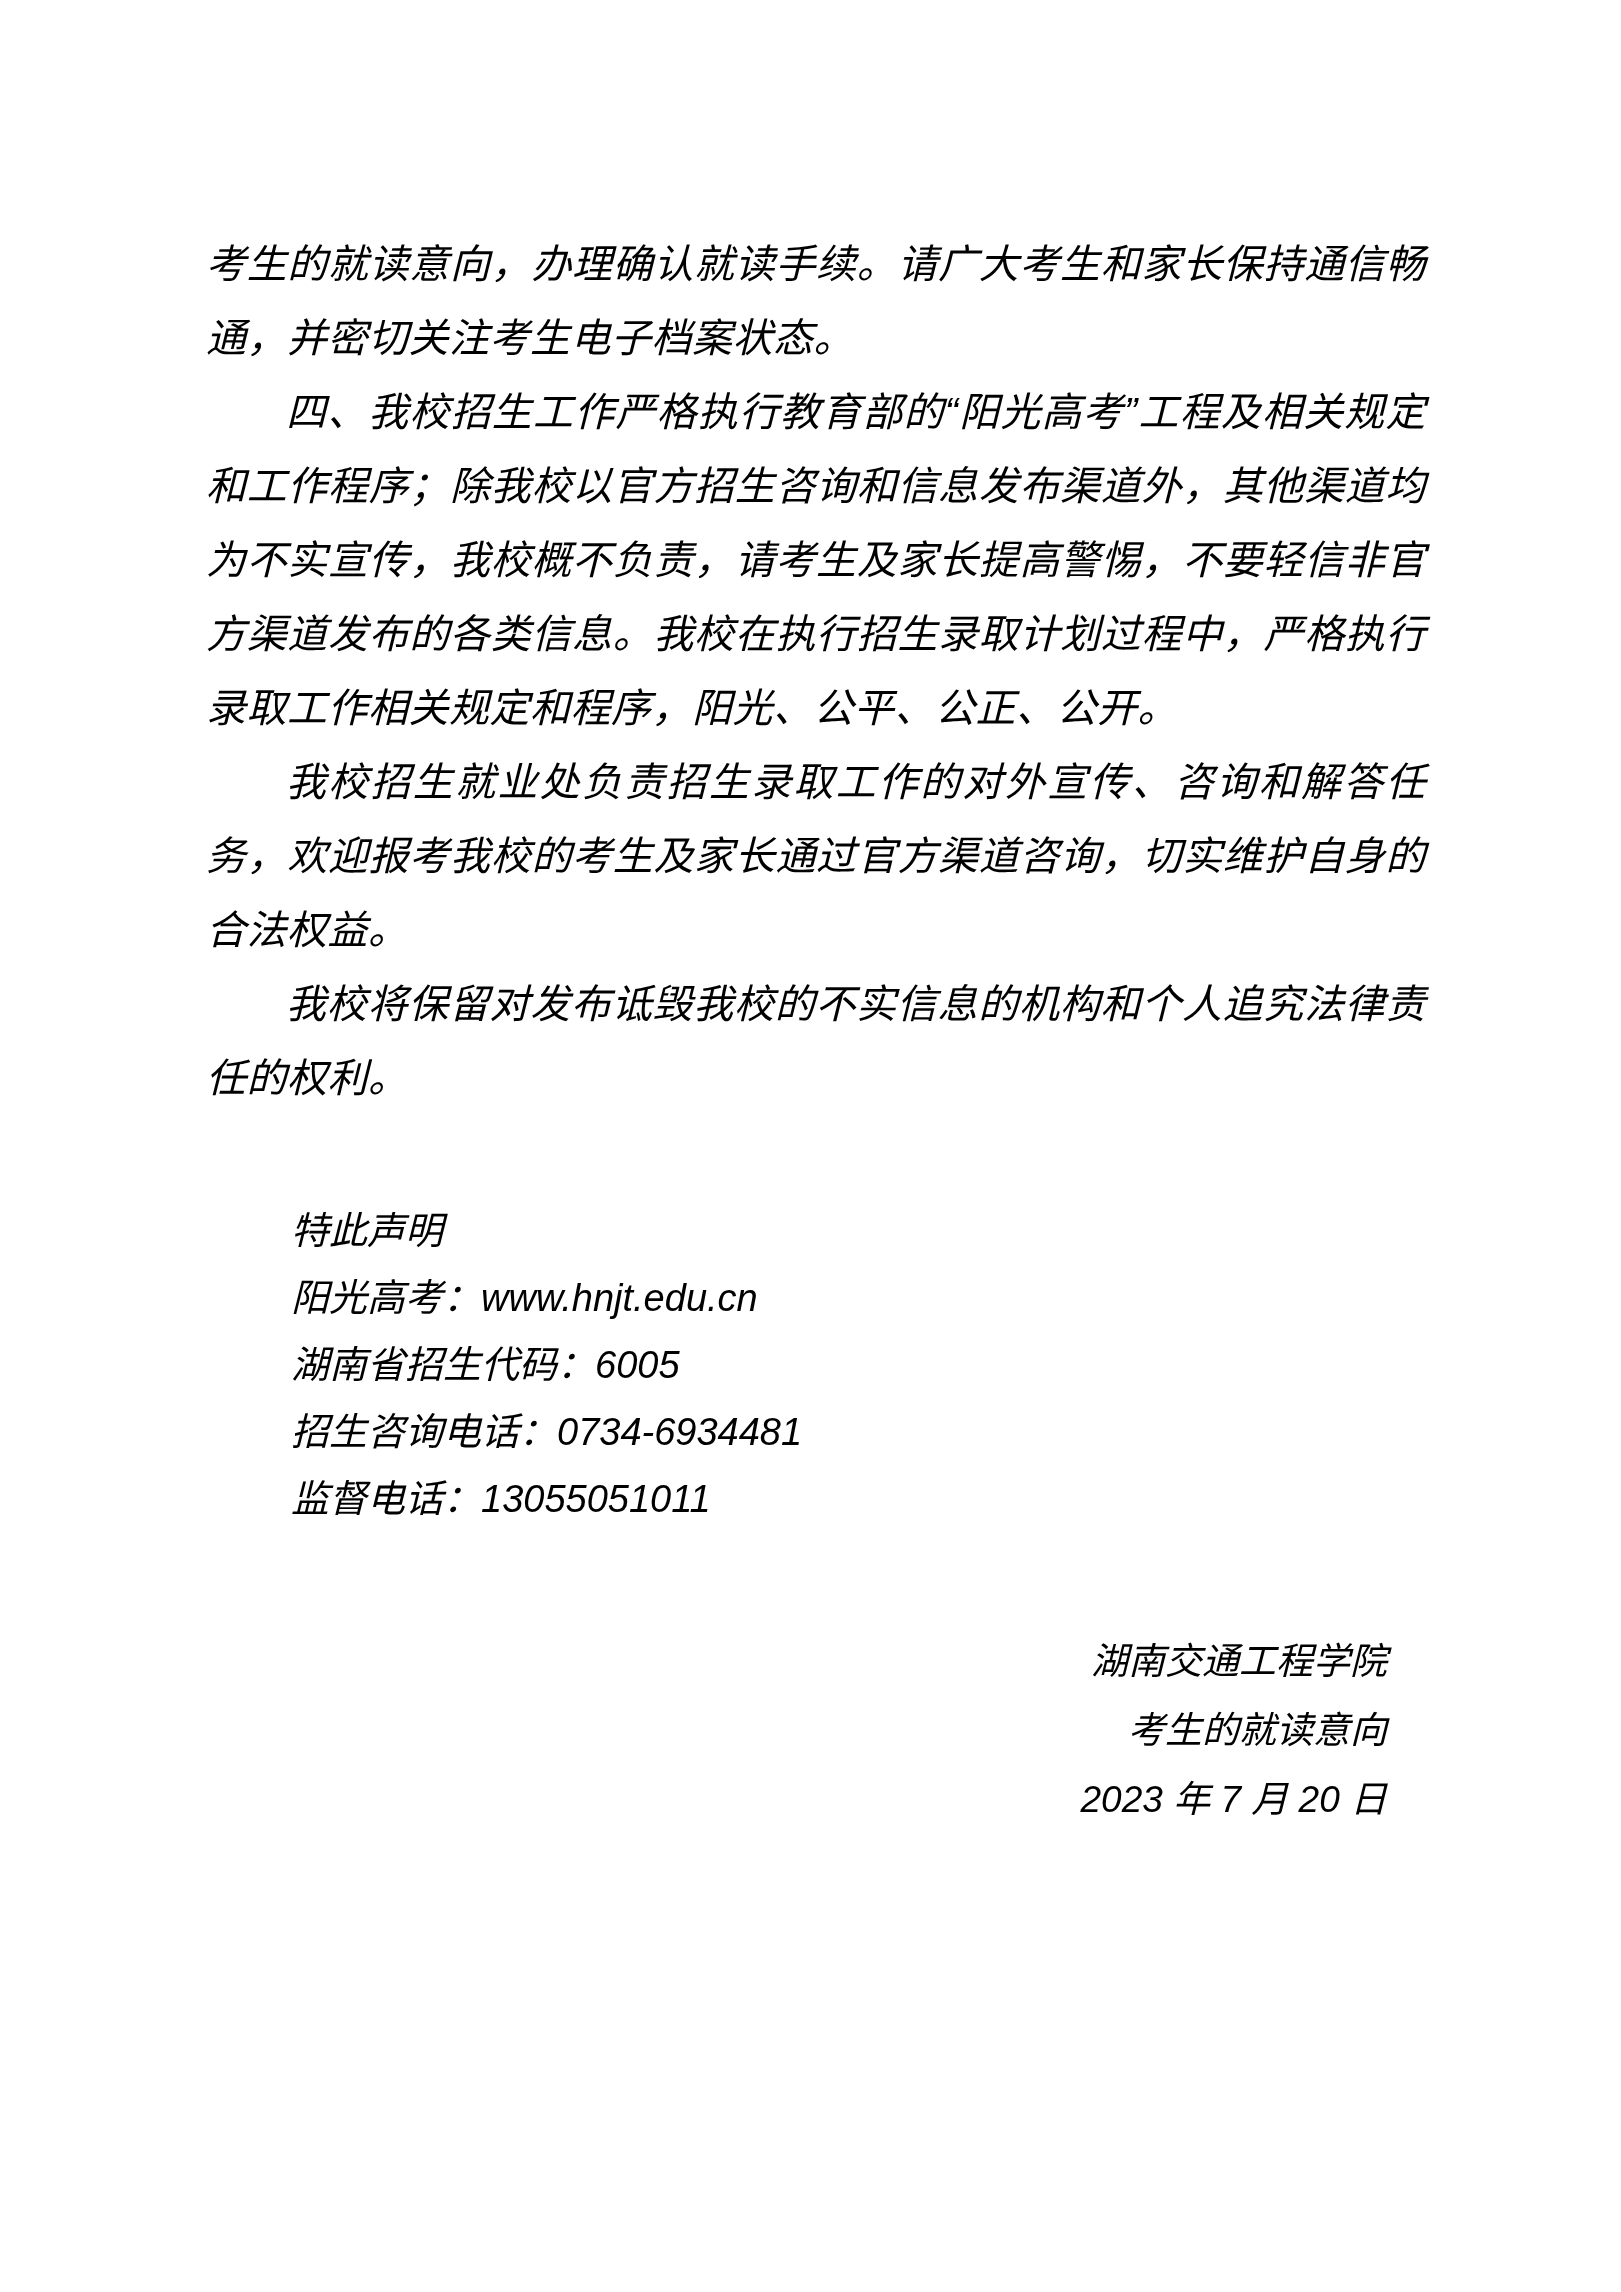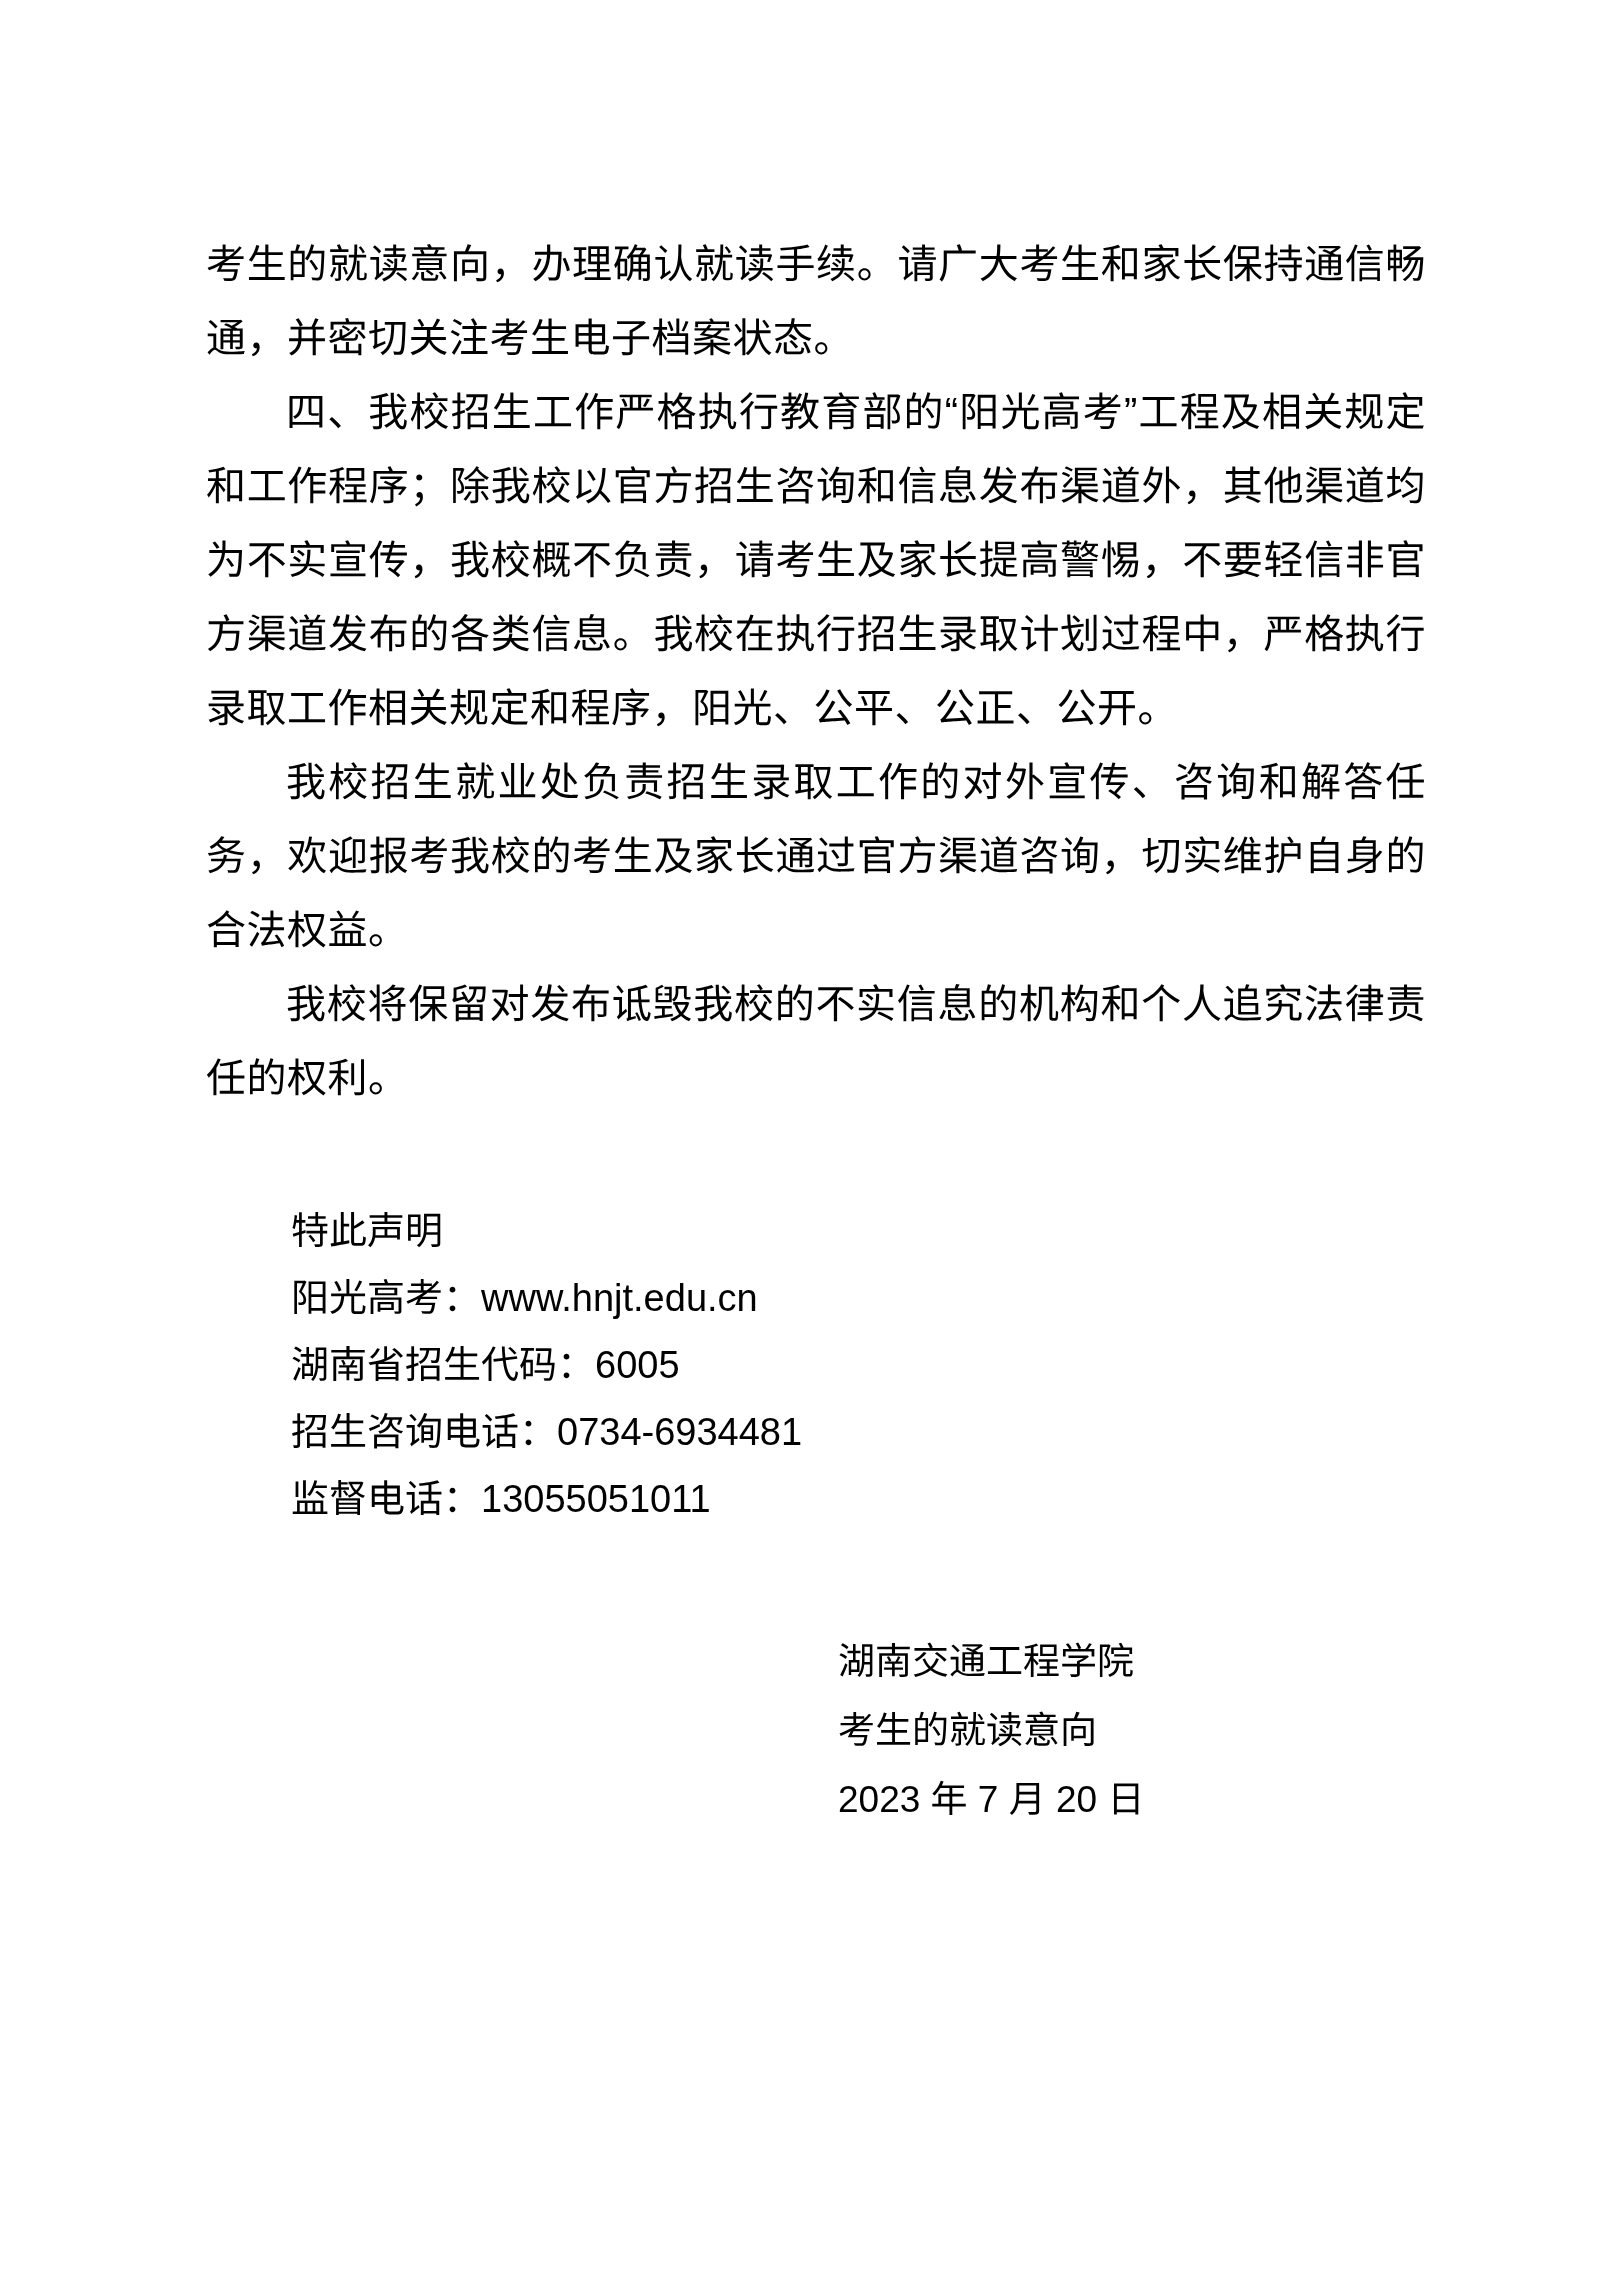--- a/index.html
+++ b/index.html
@@ -10,20 +10,21 @@
   }
   .page {
     position: relative;
     width: 1621px;
     height: 2086px;
     background: #ffffff;
     margin: 0 auto;
     overflow: hidden;
     font-family: "Liberation Sans", sans-serif;
     color: #000000;
+    font-style: italic;
   }
   .body-block {
     position: absolute;
     left: 206px;
     top: 227px;
     width: 1220px;
   }
   p.para {
     margin: 0 0 0 0;
     font-size: 40px;
@@ -54,20 +55,21 @@
     position: absolute;
     left: 838px;
     top: 1627px;
     width: 549px;
   }
   .sig-line {
     font-size: 37px;
     line-height: 69px;
     white-space: nowrap;
     font-family: "Liberation Sans", sans-serif;
+    text-align: right;
   }
   .page-number {
     position: absolute;
     left: 221px;
     top: 2107px;
     font-size: 31px;
     letter-spacing: 2px;
     font-family: "Liberation Sans", sans-serif;
     color: #111111;
   }

